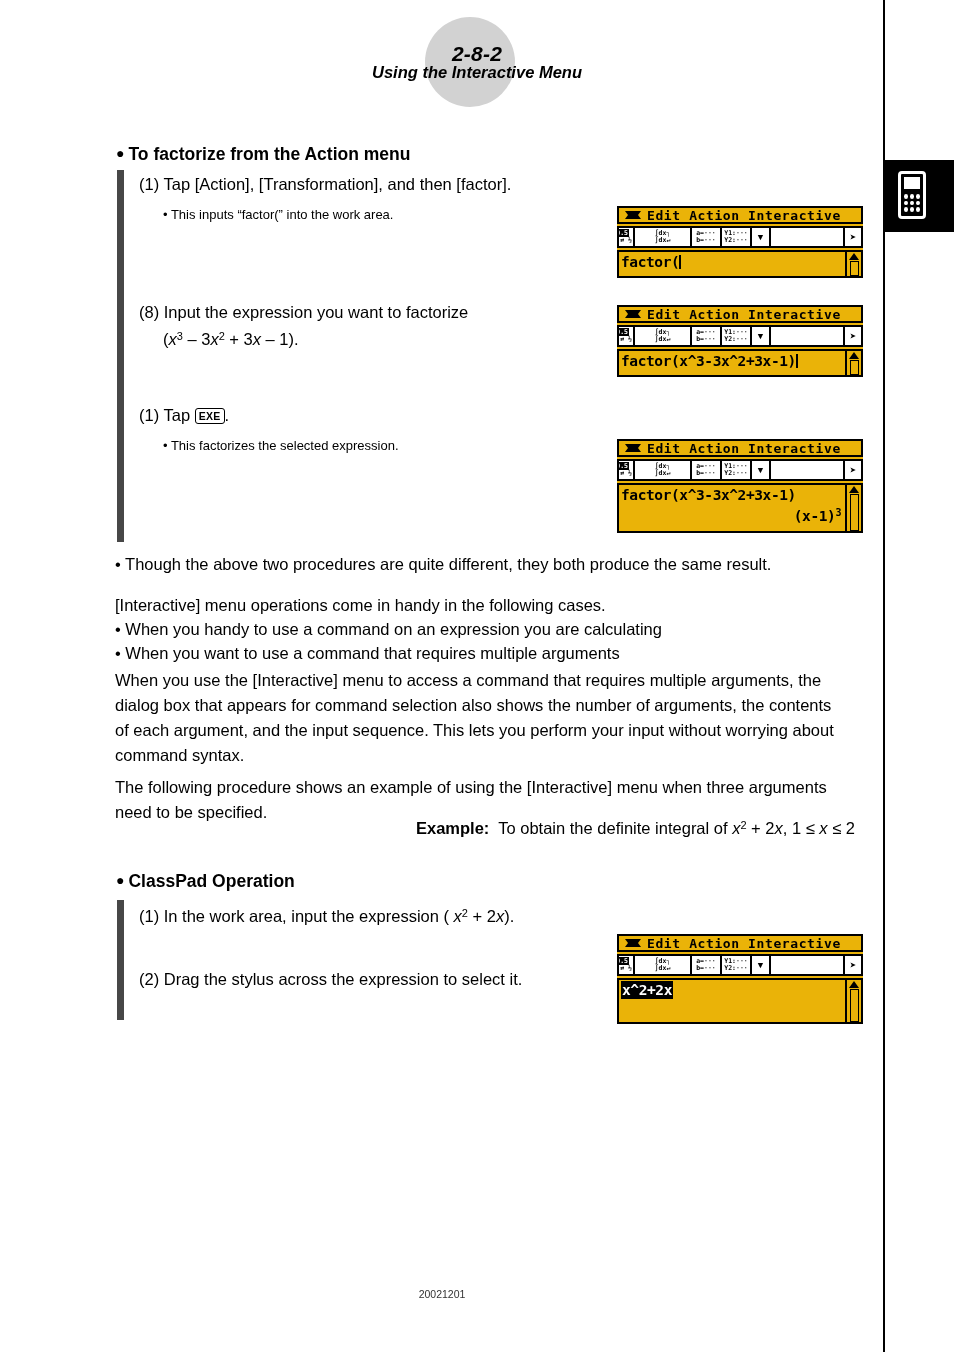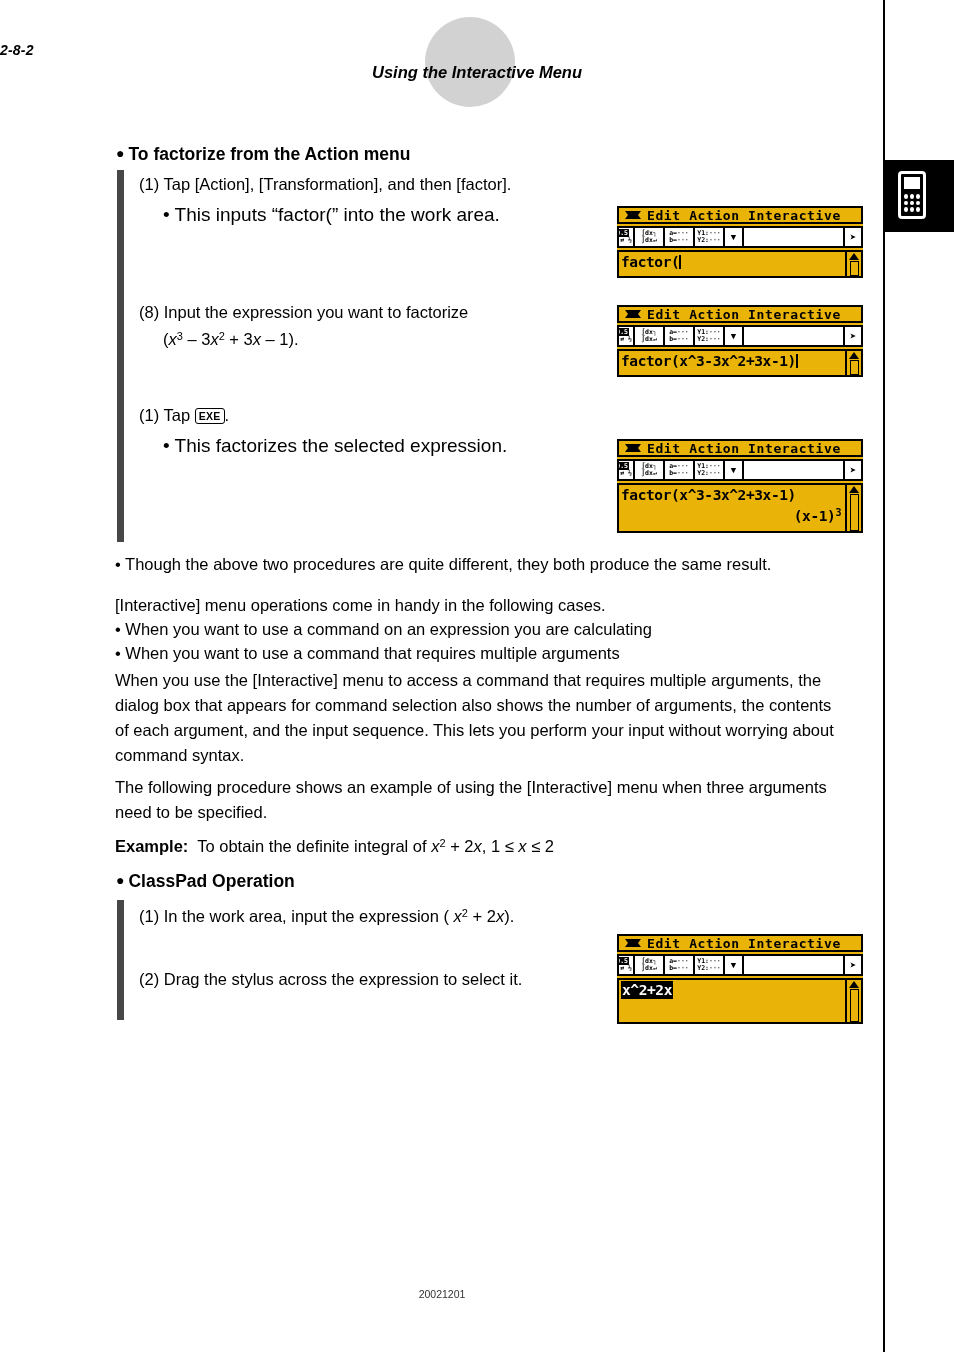--- a/index.html
+++ b/index.html
@@ -79,21 +79,22 @@
     width: 90px;
     height: 90px;
     border-radius: 50%;
     background: #d2d2d2;
   }
   .head-num {
     position: absolute;
     left: 0;
     top: 42px;
     width: 954px;
-    font-size: 14px;
+    text-align: center;
+    font-size: 21px;
     font-style: italic;
     font-weight: bold;
     letter-spacing: .2px;
   }
   .head-title {
     position: absolute;
     left: 0;
     top: 63px;
     width: 954px;
     text-align: center;
@@ -120,21 +121,21 @@
     background: #474747;
   }
   .step {
     position: absolute;
     font-size: 16.5px;
     line-height: 24px;
     white-space: nowrap;
   }
   .substep {
     position: absolute;
-    font-size: 19px;
+    font-size: 13px;
     line-height: 24px;
     white-space: nowrap;
   }
   .para {
     position: absolute;
     font-size: 16.5px;
     line-height: 25px;
   }
   .para.bullet { white-space: nowrap; }
   em.v { font-style: italic; }
@@ -201,21 +202,21 @@
     justify-content: center;
     align-items: center;
     padding: 0 1px;
     font-size: 6.5px;
     line-height: 7px;
     font-weight: bold;
     white-space: nowrap;
     overflow: hidden;
   }
   .tb.w1 { width: 16px; }
-  .tb.w2 { width: 30px; }
+  .tb.w2 { width: 57px; }
   .tb.w3 { width: 30px; }
   .tb.w4 { width: 30px; }
   .tb.drop {
     width: 19px;
     justify-content: center;
     font-size: 9px;
   }
   .tb-blank { flex: 1; border-right: 2px solid #000; }
   .tb-arrow {
     width: 16px;
@@ -321,26 +322,26 @@
   <div class="substep" style="left:163px; top:203px;">• This inputs “factor(” into the work area.</div>
 
   <div class="step" style="left:139px; top:300px;">(8) Input the expression you want to factorize</div>
   <div class="step" style="left:163px; top:324px;">(<em class="v">x</em><sup class="n">3</sup> – 3<em class="v">x</em><sup class="n">2</sup> + 3<em class="v">x</em> – 1).</div>
 
   <div class="step" style="left:139px; top:403px;"><span>(1) Tap </span><span class="exe-key">EXE</span><span>.</span></div>
   <div class="substep" style="left:163px; top:434px;">• This factorizes the selected expression.</div>
 
   <div class="para bullet" style="left:115px; top:552px; width:740px;">• Though the above two procedures are quite different, they both produce the same result.</div>
   <div class="para" style="left:115px; top:593px; width:740px;">[Interactive] menu operations come in handy in the following cases.</div>
-  <div class="para bullet" style="left:115px; top:617px; width:740px;">• When you want to use a command on an expression you are calculating</div>
+  <div class="para bullet" style="left:115px; top:617px; width:740px;">• When you handy to use a command on an expression you are calculating</div>
   <div class="para bullet" style="left:115px; top:641px; width:740px;">• When you want to use a command that requires multiple arguments</div>
   <div class="para" style="left:115px; top:668px; width:728px;">When you use the [Interactive] menu to access a command that requires multiple arguments, the dialog box that appears for command selection also shows the number of arguments, the contents of each argument, and the input sequence. This lets you perform your input without worrying about command syntax.</div>
   <div class="para" style="left:115px; top:775px; width:715px;">The following procedure shows an example of using the [Interactive] menu when three arguments need to be specified.</div>
 
-  <div class="para" style="left:115px; top:831px; width:740px;"><b>Example:</b>&nbsp; <span>To obtain the definite integral of </span><em class="v">x</em><sup class="n">2</sup> + 2<em class="v">x</em>, 1 ≤ <em class="v">x</em> ≤ 2</div>
+  <div class="para" style="left:115px; top:813px; width:740px;text-align:right;"><b>Example:</b>&nbsp; <span>To obtain the definite integral of </span><em class="v">x</em><sup class="n">2</sup> + 2<em class="v">x</em>, 1 ≤ <em class="v">x</em> ≤ 2</div>
 
   <div class="sec-head" style="left:116px; top:871px;"><span class="dot">●</span><span>ClassPad Operation</span></div>
 
   <div class="vbar" style="left:117px; top:900px; height:120px;"></div>
 
   <div class="step" style="left:139px; top:901px;"><span>(1) In the work area, input the expression ( </span><em class="v">x</em><sup class="n">2</sup> + 2<em class="v">x</em><span>).</span></div>
   <div class="step" style="left:139px; top:931px;margin-top:36px;">(2) Drag the stylus across the expression to select it.</div>
 
   <div class="calc" style="left:617px; top:206px;">
     <div class="menubar">

